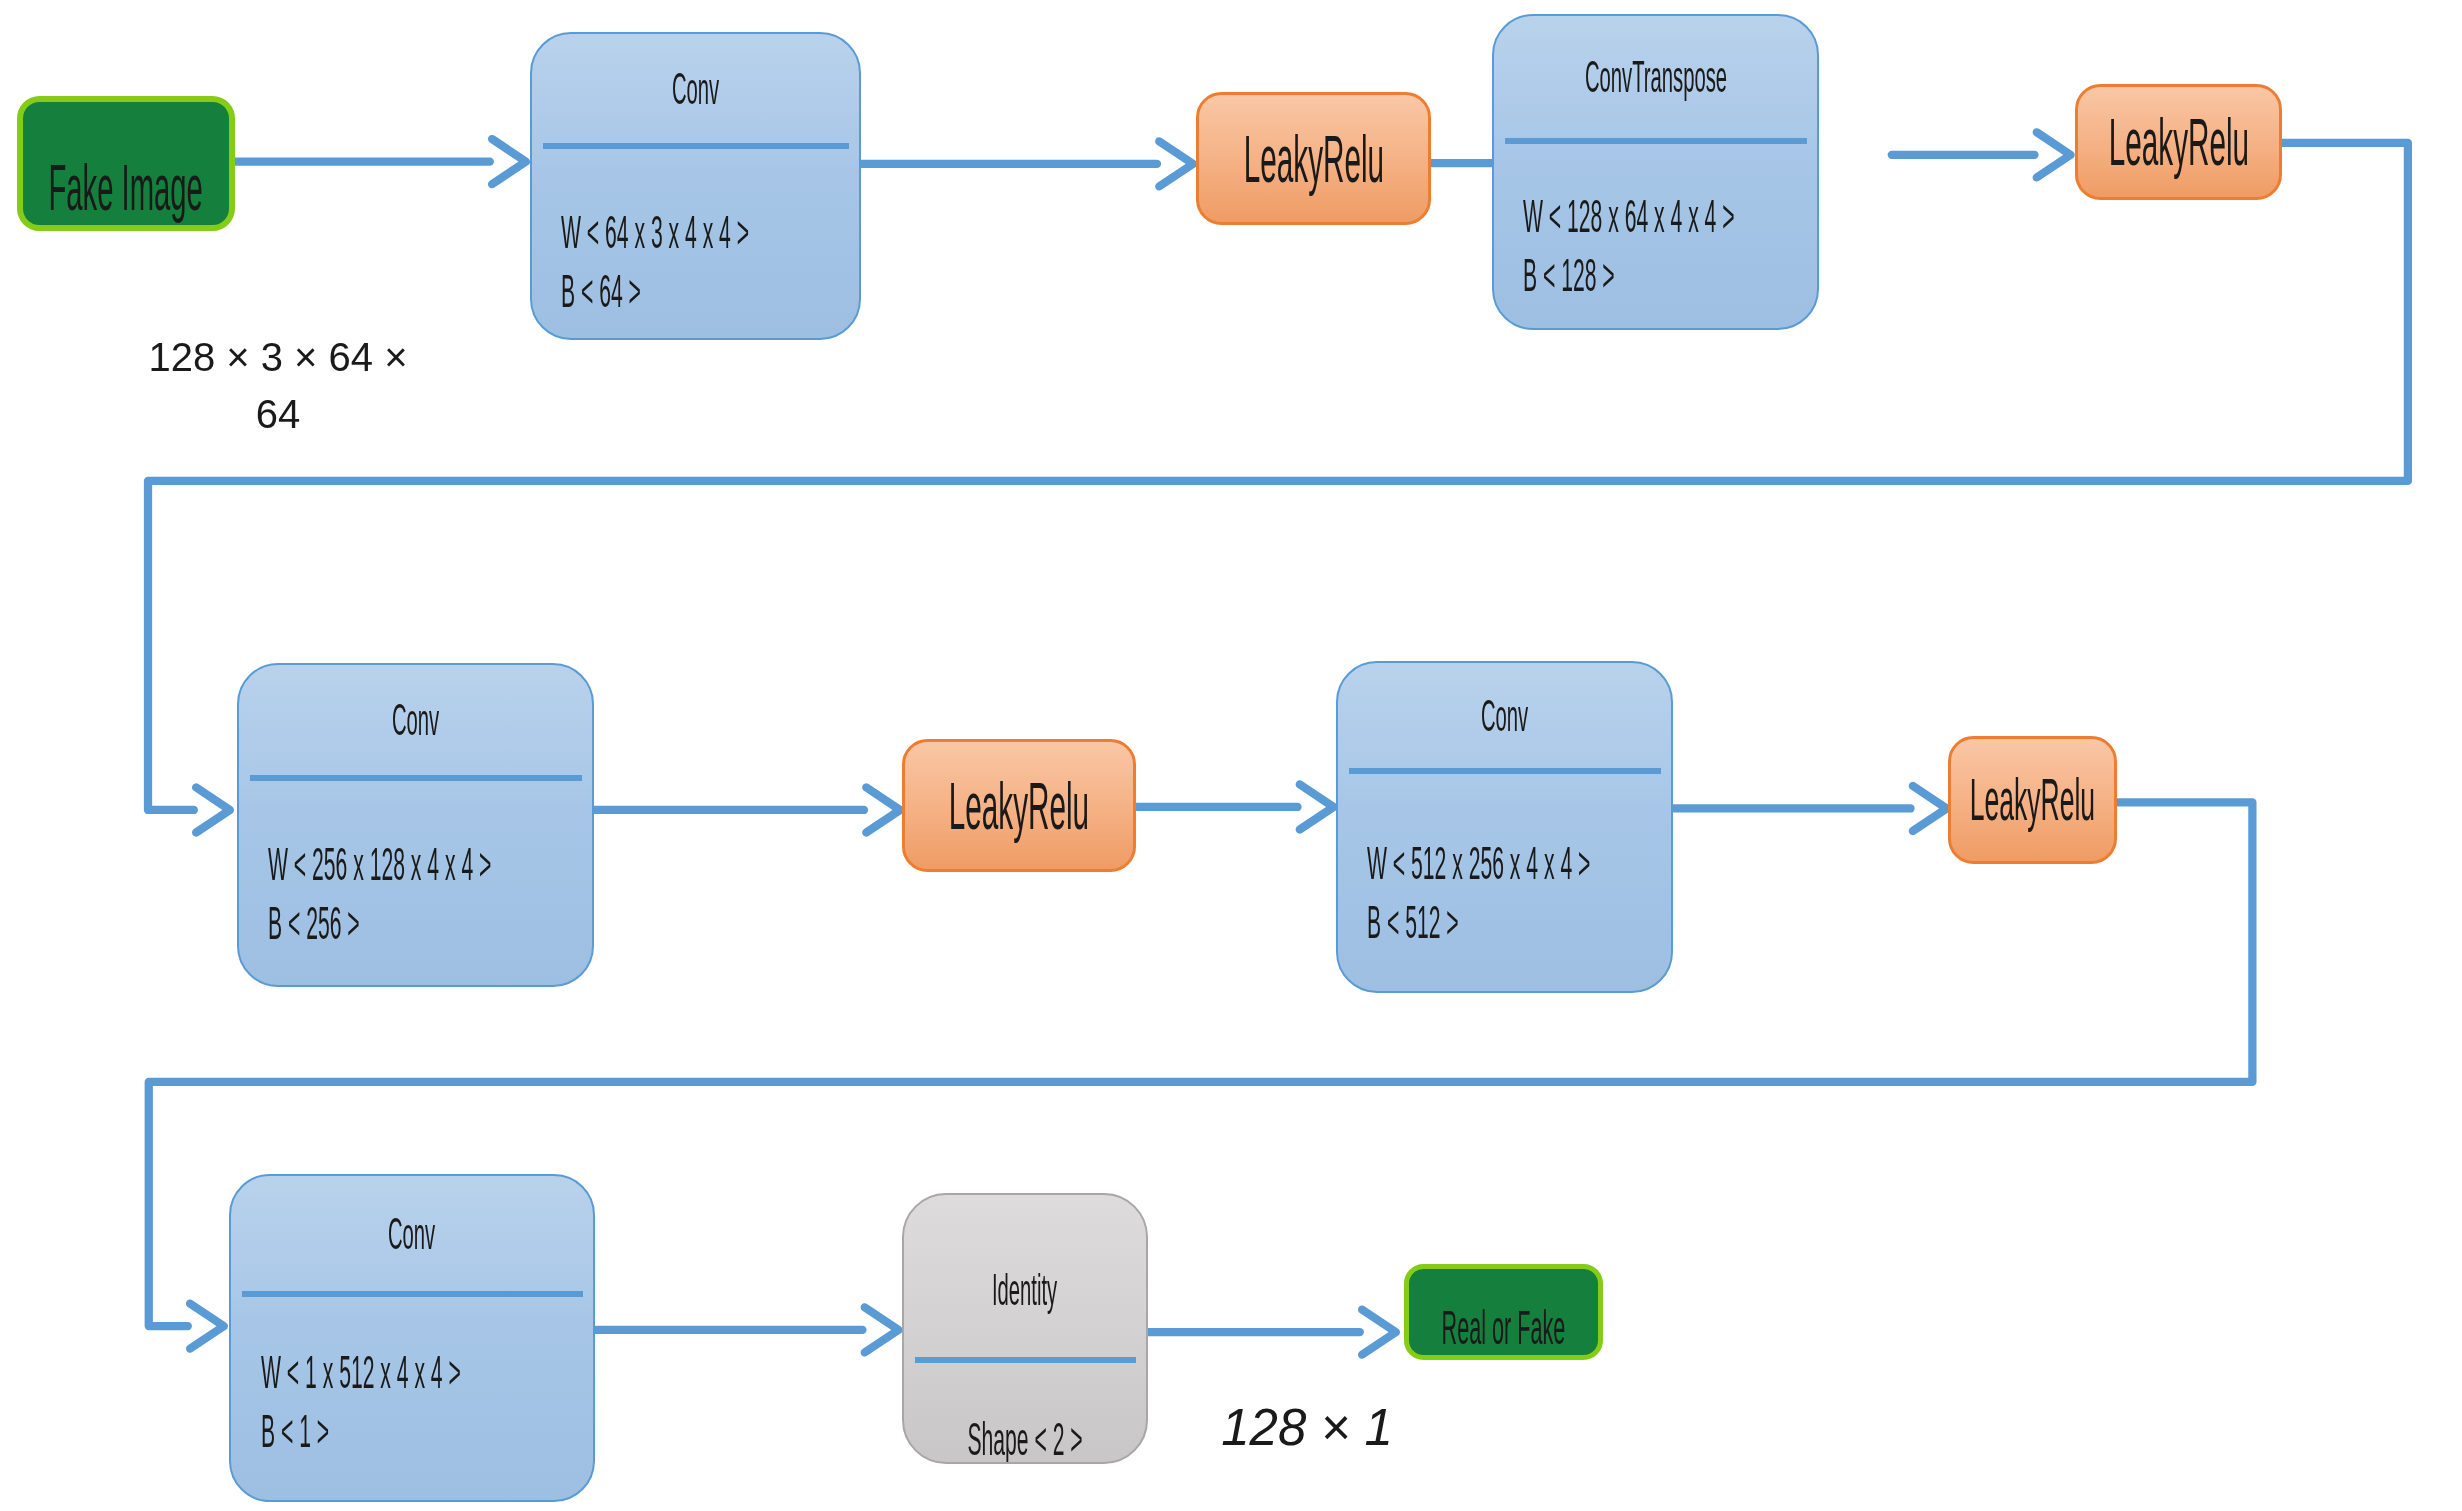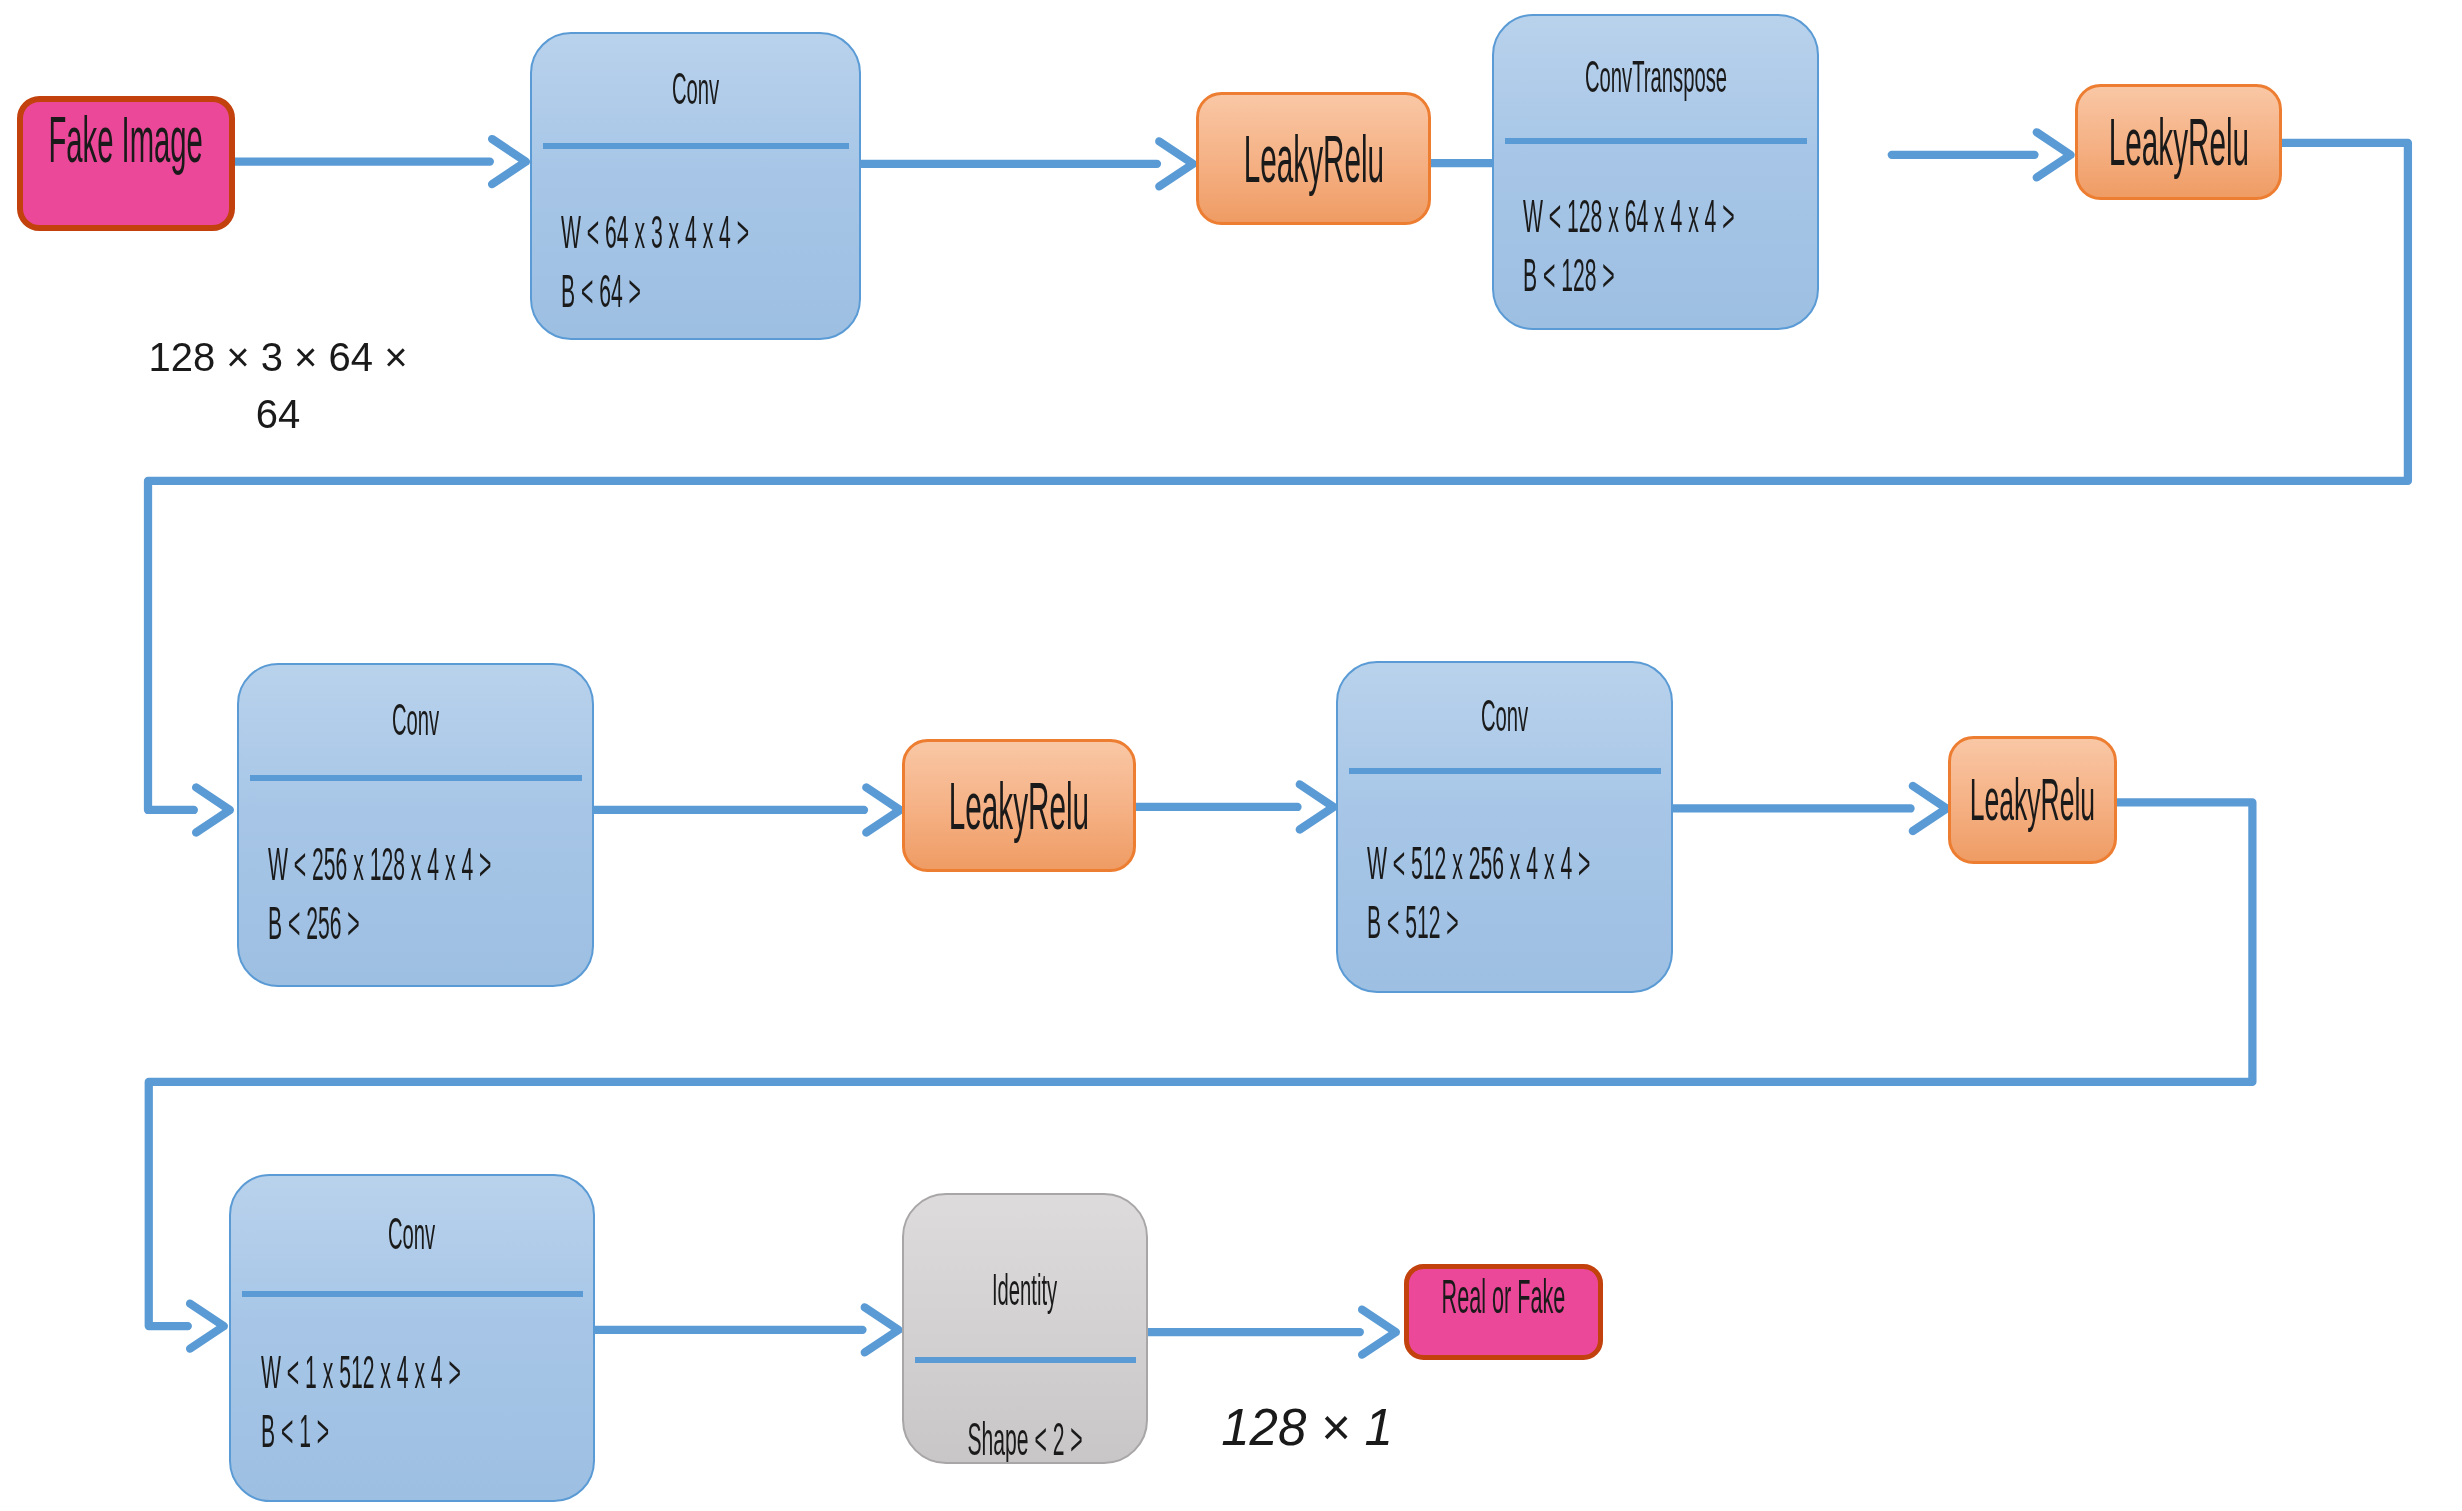--- a/index.html
+++ b/index.html
@@ -20,22 +20,22 @@
   .act {
     background:linear-gradient(180deg,#f9c7a5 0%,#f5b083 55%,#ef9c64 100%);
     border:3px solid #ed7d31; border-radius:25.5px;
     display:flex; align-items:center; justify-content:center;
   }
   .gray {
     background:linear-gradient(180deg,#dddbdb 0%,#d2d0d0 55%,#c8c6c6 100%);
     border:2.3px solid #a8a6a6; border-radius:44px; overflow:hidden;
   }
   .io {
-    background:#ec4899; border:6px solid #c2410c; border-radius:22.5px;
-    display:flex; align-items:flex-start; justify-content:center;
+    background:#15803d; border:6px solid #84cc16; border-radius:22.5px;
+    display:flex; align-items:flex-end; justify-content:center;
   }
   .band { display:flex; align-items:center; justify-content:center; }
   .band .txt { font-size:45px; }
   .divider { height:6px; background:#5b9bd5; margin:0 10.5px; }
   .nbody { box-sizing:border-box; }
   .line { font-size:47px; line-height:59px; white-space:nowrap; }
   .txt { display:inline-block; white-space:nowrap; transform:scaleX(0.45); transform-origin:center center; }
   .txt.left { transform-origin:left center; }
   .act .txt { font-size:66px; }
   .act.small .txt { font-size:59px; }

